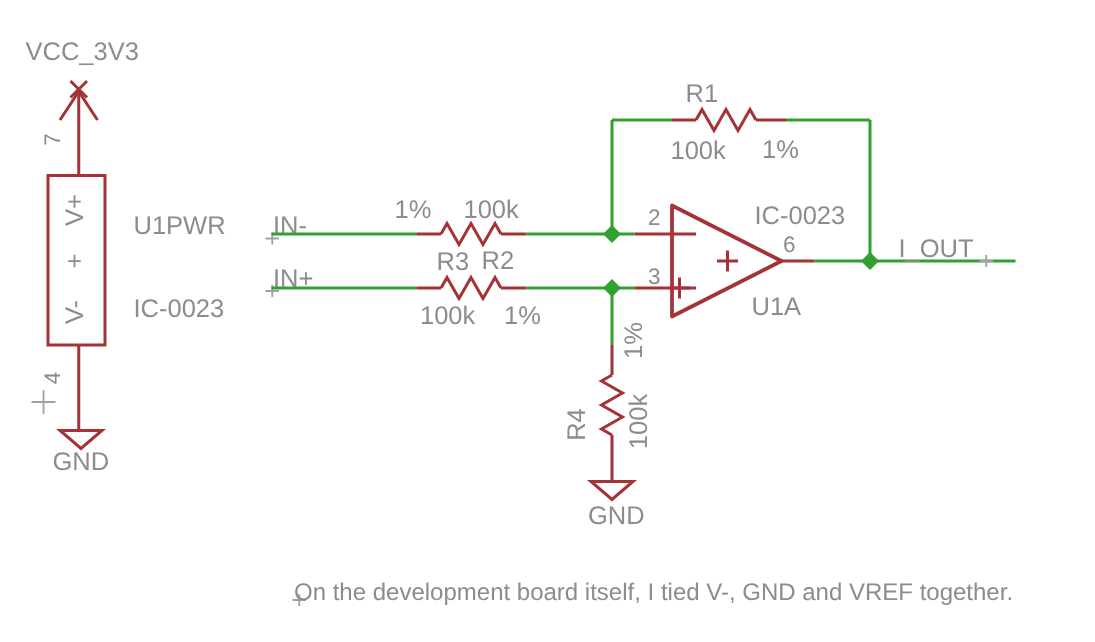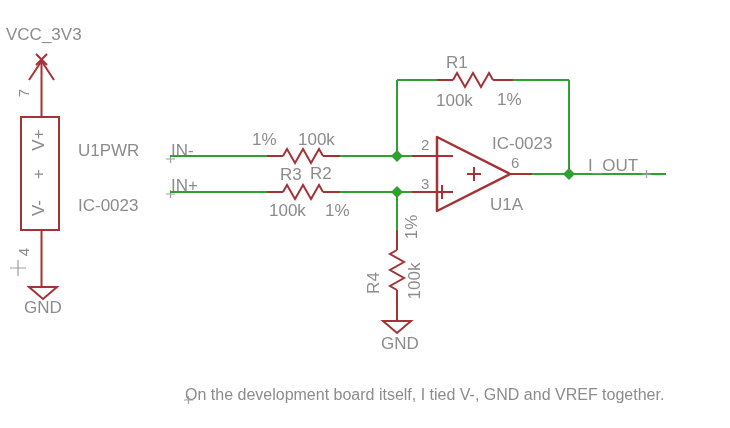--- a/index.html
+++ b/index.html
@@ -1,16 +1,16 @@
 <!DOCTYPE html>
 <html style="--background: #ffffff; --wire: #30a030; --component: #a43236; --text: #8c8c8c;"><head>
 <meta charset="utf-8">
 <style>
   html,body{margin:0;padding:0;background:#ffffff;}
-  .stage{position:relative;width:666px;height:428px;background:var(--background,#fff);overflow:hidden;}
+  .stage{position:relative;width:666px;height:428px;background:var(--background,#fff);overflow:hidden;padding-left:11px;}
   svg text{font-family:"Liberation Sans", sans-serif;fill:var(--text,#8c8c8c);}
   .t  {font-size:17px;}
   .tp {font-size:15px;}
   .tc {font-size:16px;}
   .wire {stroke:var(--wire,#30a030);stroke-width:2;fill:none;}
   .comp {stroke:var(--component,#a43236);stroke-width:2;fill:none;stroke-linecap:butt;}
   .comp3{stroke:var(--component,#a43236);stroke-width:2.5;fill:none;stroke-linejoin:round;}
   .junc {fill:var(--wire,#30a030);stroke:none;}
   .cross{stroke:#a0a0a0;stroke-width:1.2;fill:none;}
 </style>

